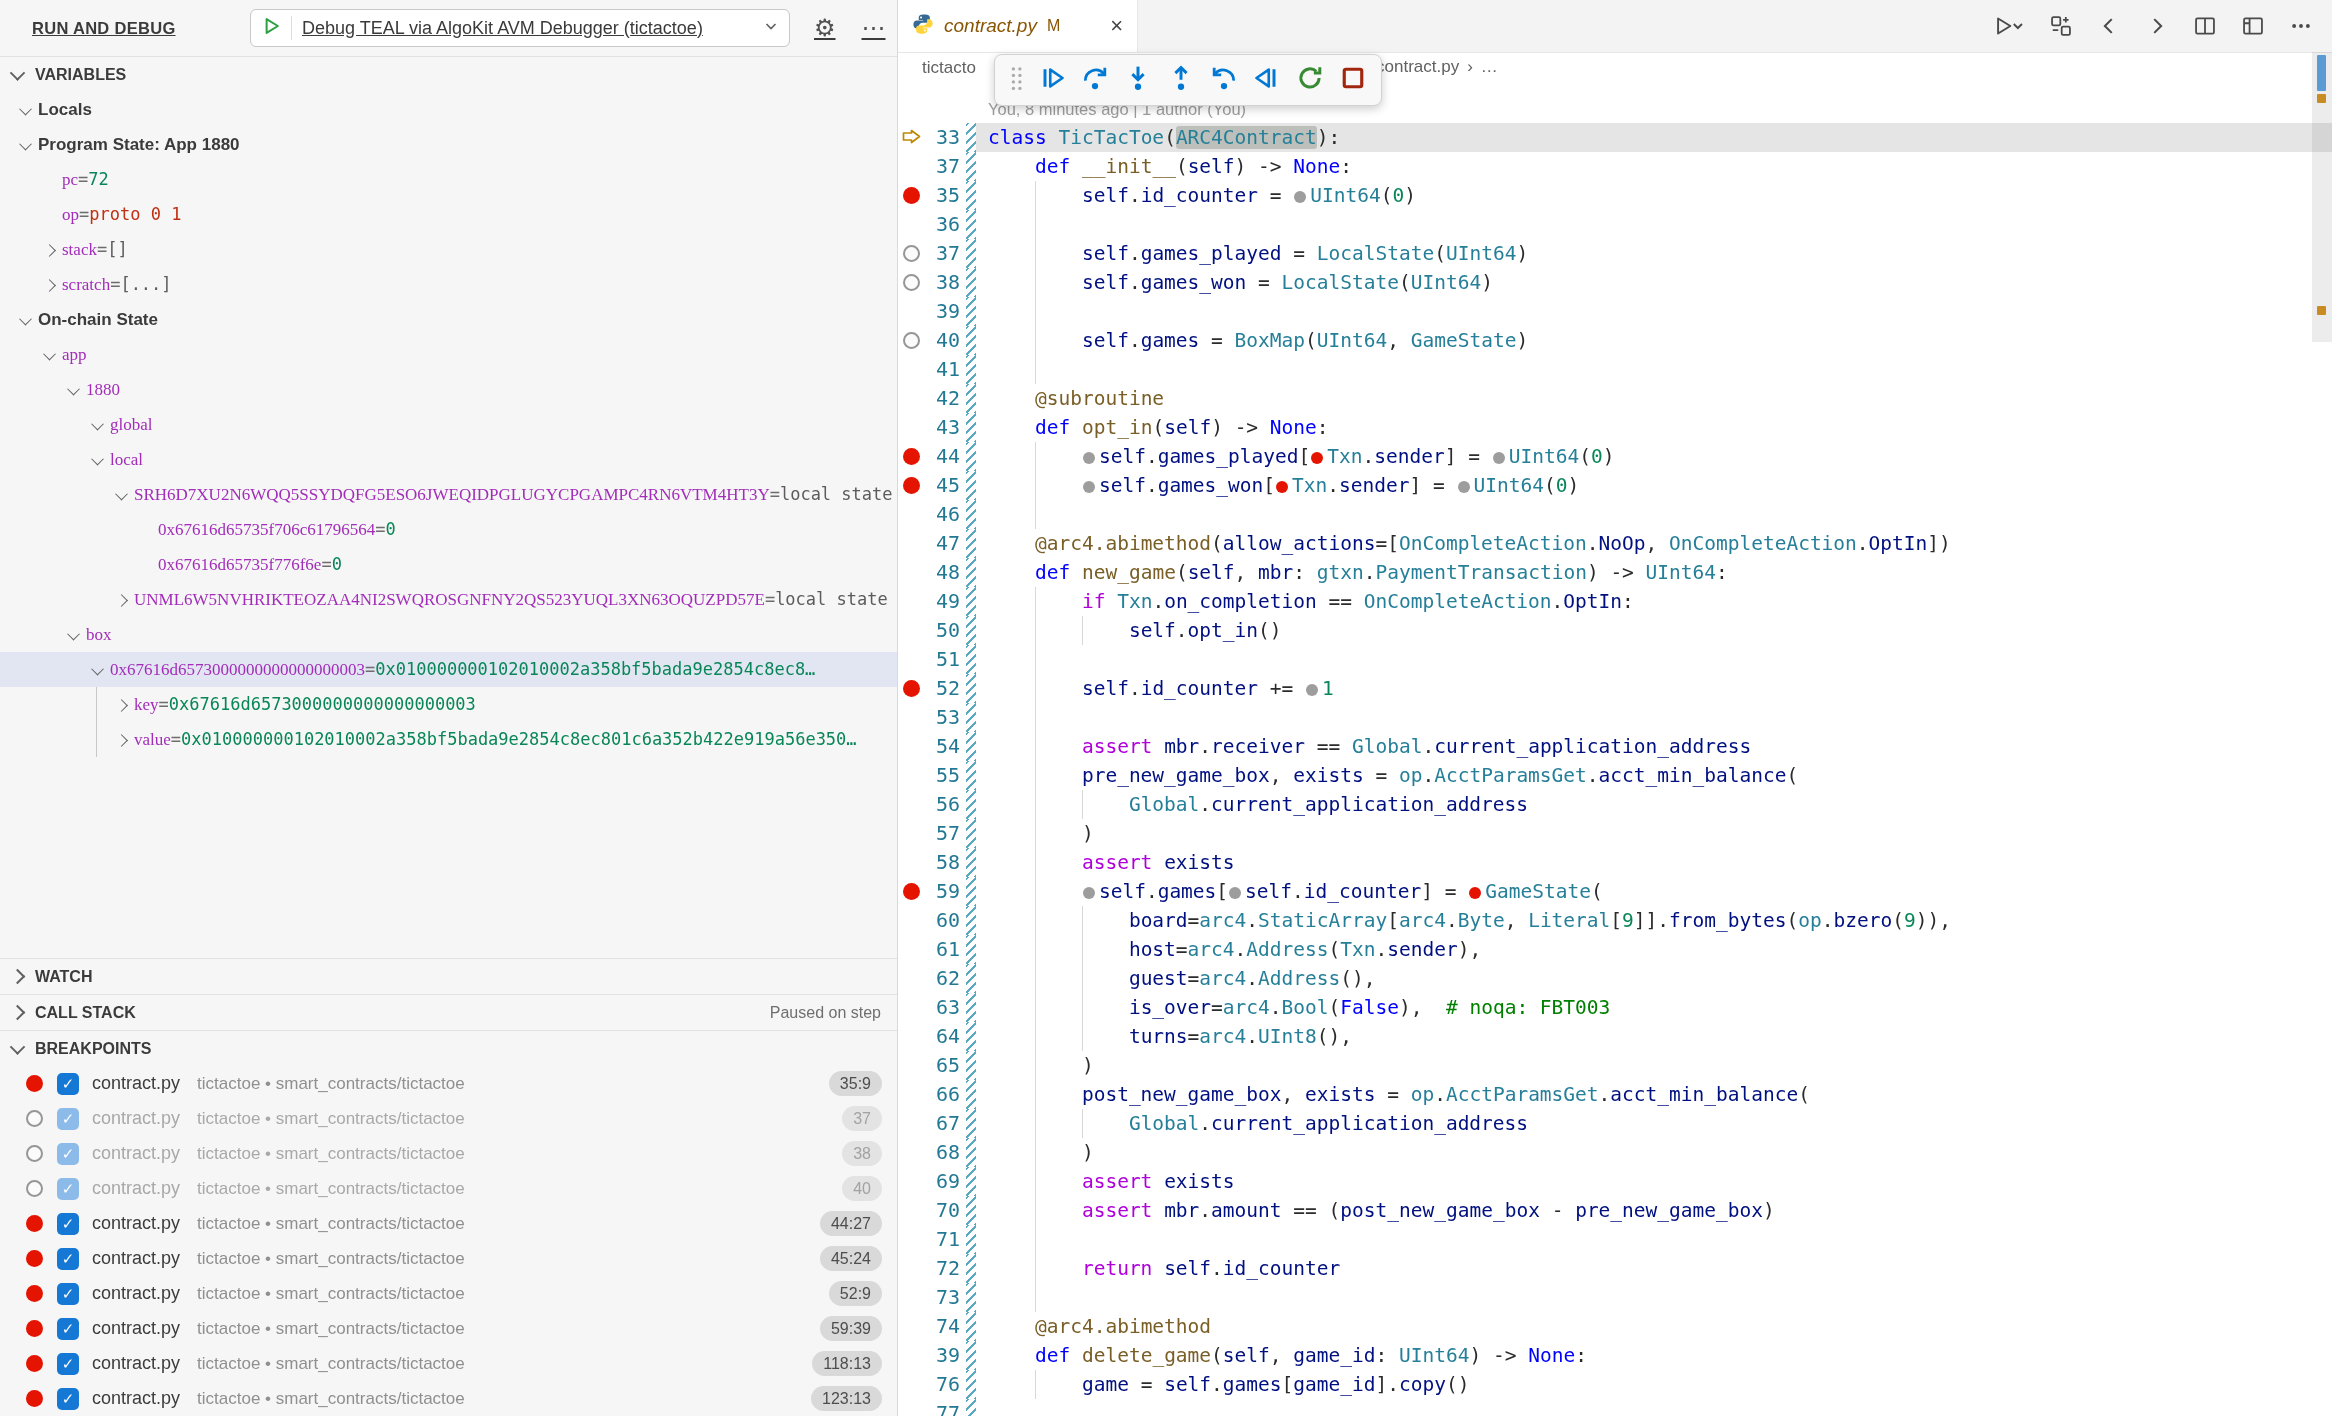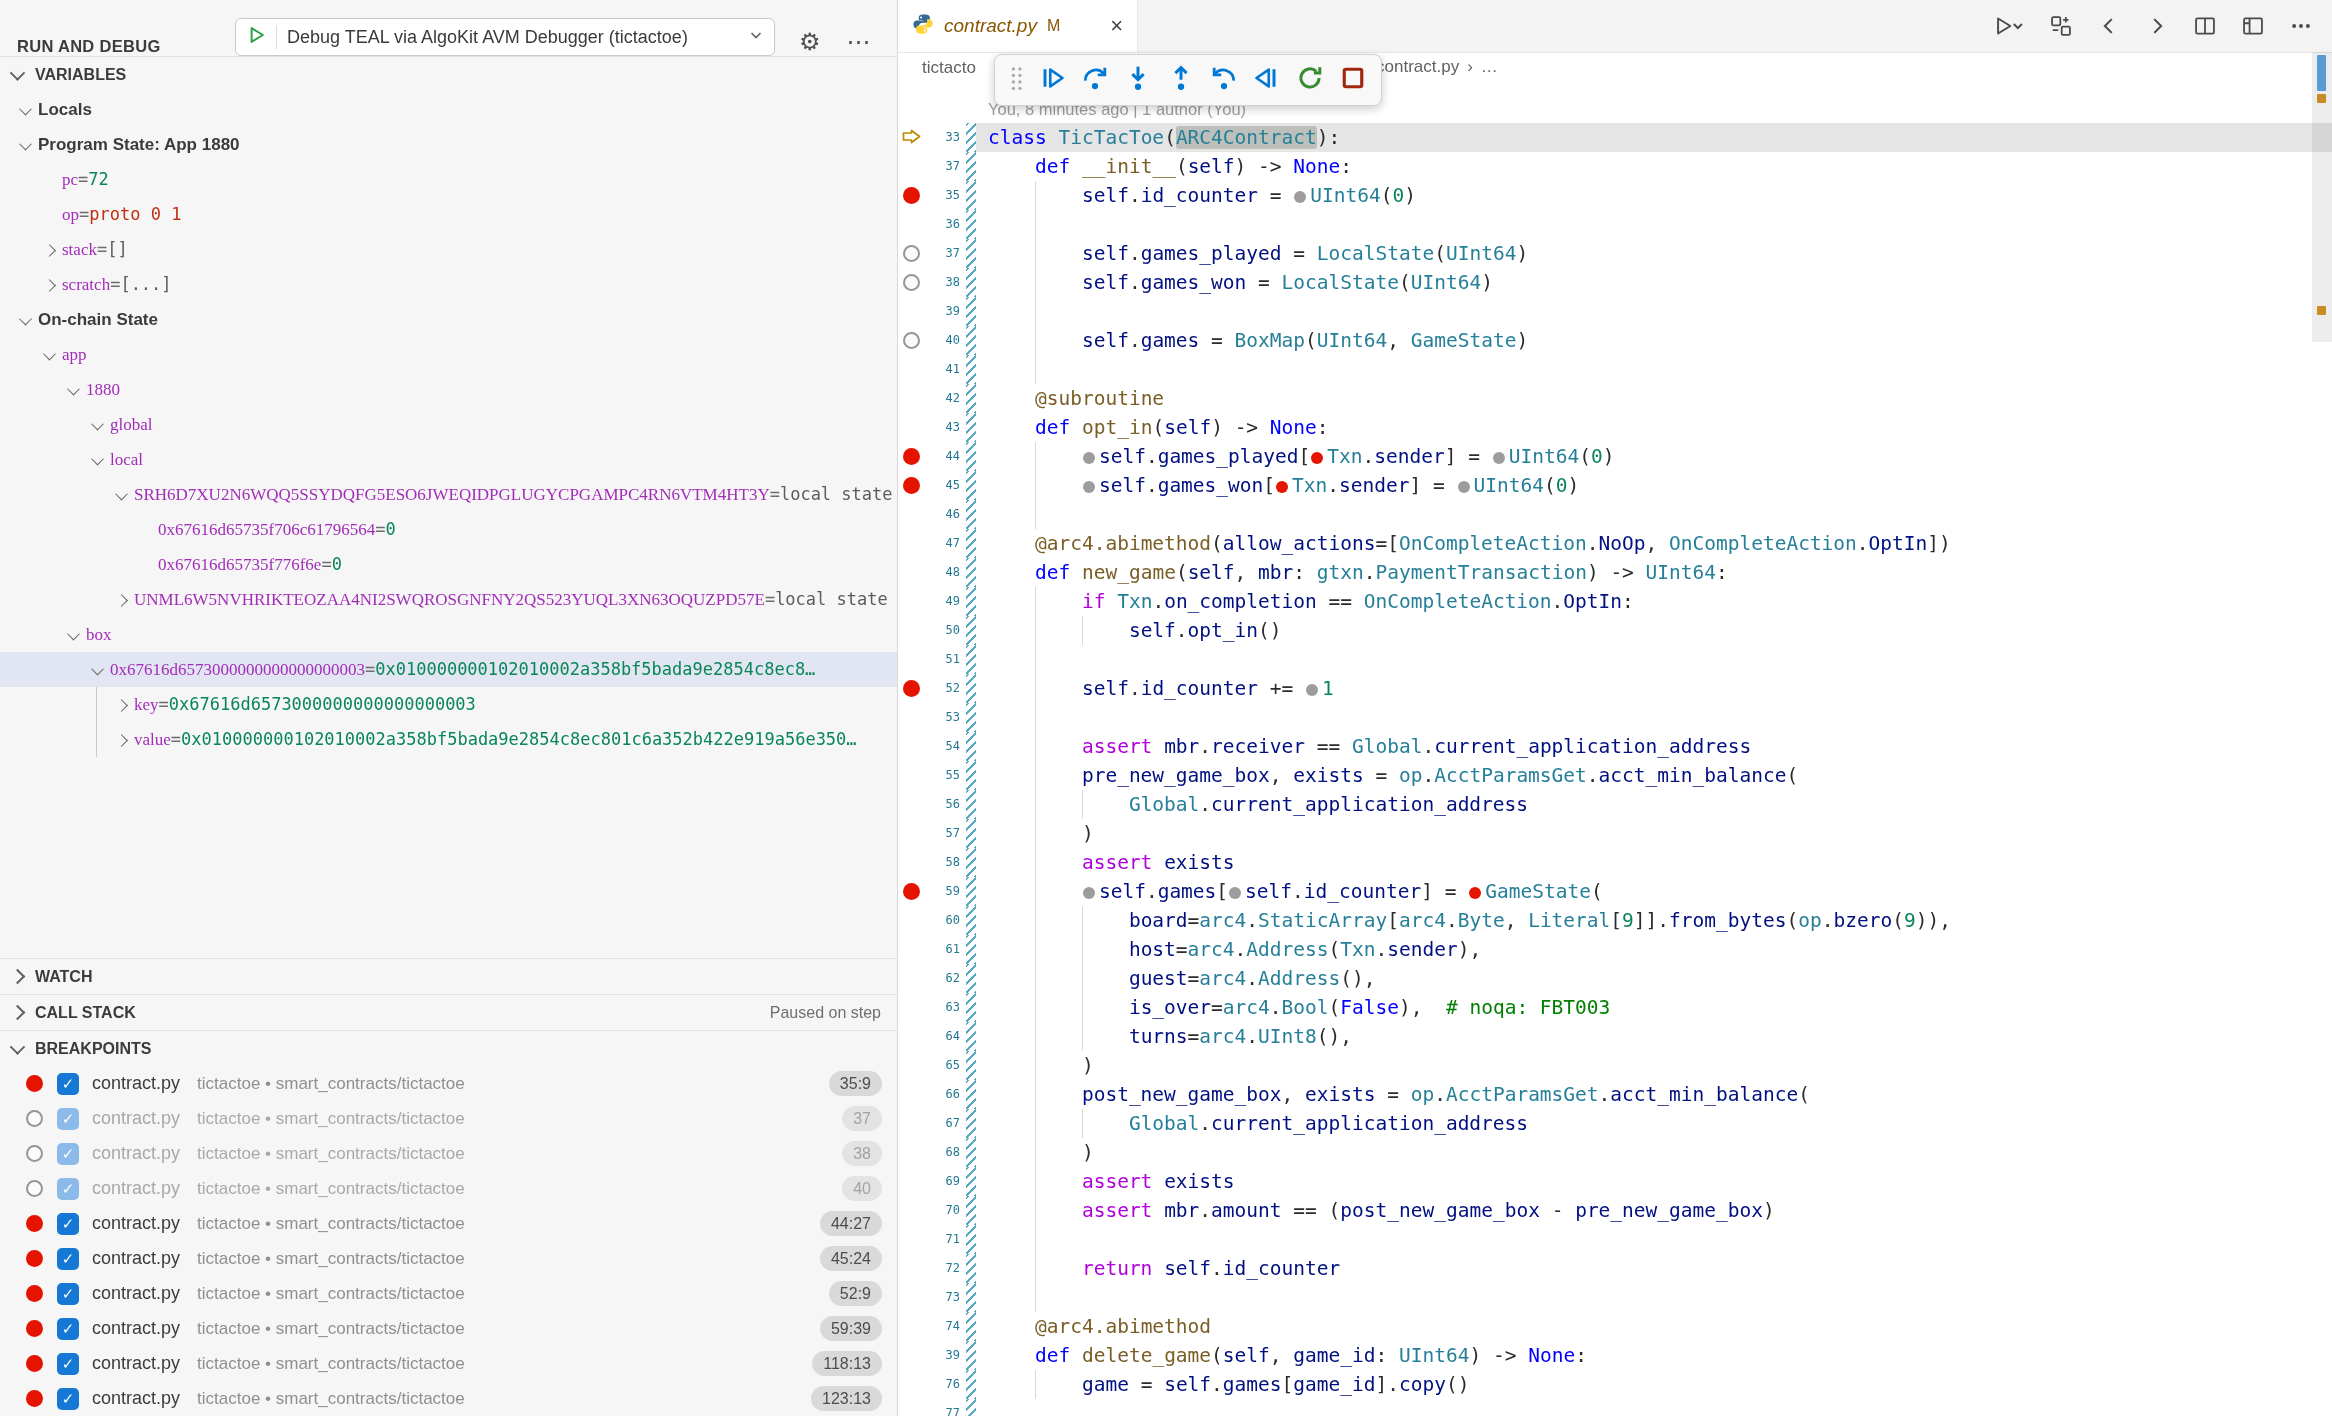--- a/index.html
+++ b/index.html
@@ -2,21 +2,21 @@
 <html><head>
 <meta charset="utf-8">
 <style>
   html,body{margin:0;padding:0;}
   .app{position:relative;width:2332px;height:1416px;overflow:hidden;background:#fff;
        font-family:"Liberation Sans",sans-serif;color:#3b3b3b;-webkit-font-smoothing:antialiased;}
 
   
   .sidebar{position:absolute;left:0;top:0;width:897px;height:100%;background:#f6f6f6;
            border-right:1px solid #d9d9d9;overflow:hidden;}
-  .sb-top{height:56px;display:flex;align-items:flex-end;padding-left:17px;}
+  .sb-top{height:56px;display:flex;align-items:center;padding-left:32px;text-decoration:underline;}
   .sb-title{width:218px;font-weight:bold;font-size:16.5px;letter-spacing:.3px;color:#3b3b3b;}
   .cfg{width:540px;height:38px;background:#fff;border:1px solid #c8c8c8;border-radius:6px;
        display:flex;align-items:center;padding:0 10px;box-sizing:border-box;}
   .cfg-sep{width:1px;height:24px;background:#dcdcdc;margin:0 10px;}
   .cfg-label{flex:1;font-size:18px;color:#3a3a3a;white-space:nowrap;overflow:hidden;}
   .sb-gear{margin-left:24px;font-size:24px;color:#515151;}
   .sb-more{margin-left:26px;font-size:24px;color:#515151;}
 
   .cv{display:inline-block;width:9px;height:9px;border-right:2px solid #606060;border-bottom:2px solid #606060;}
   .cv.d{transform:rotate(45deg) translate(-1px,-1px);}
@@ -76,21 +76,21 @@
 
   .dbg-toolbar{position:absolute;left:96px;top:54px;height:50px;width:374px;background:#f8f8f8;
                border:1px solid #d2d2d2;border-radius:8px;box-shadow:0 3px 10px rgba(0,0,0,.2);
                display:flex;align-items:center;justify-content:space-around;padding:0 6px;z-index:6;}
 
   .codewrap{position:absolute;left:0;right:0;top:83px;bottom:0;overflow:hidden;}
   .cl{display:flex;height:29px;line-height:29px;font-family:"DejaVu Sans Mono",monospace;font-size:19.5px;}
   .cl.blame{height:40px;align-items:flex-end;}
   .blame-text{font-family:"Liberation Sans",sans-serif;font-size:16.5px;color:#9d9d9d;line-height:26px;}
   .m{width:26px;flex:none;display:flex;align-items:center;justify-content:center;}
-  .ln{width:36px;flex:none;text-align:right;color:#237893;font-size:12px;}
+  .ln{width:36px;flex:none;text-align:right;color:#237893;font-size:20px;}
   .chg{width:10px;flex:none;margin-left:6px;
        background:repeating-linear-gradient(315deg,rgba(34,140,172,.75) 0 2px,transparent 2px 6.2px);}
   .ct{flex:1;position:relative;padding-left:12px;white-space:pre;color:#1b1b1b;}
   .cur .ct{background:#e5e5e5;}
   .guide{position:absolute;top:0;bottom:0;width:1px;background:#d8d8d8;}
   .idot{display:inline-block;width:12px;height:12px;border-radius:50%;background:#9d9d9d;
         margin:0 4px 0 1px;vertical-align:-1px;}
   .idot.r{background:#e51400;}
   .tk-k{color:#0000ff;} .tk-c{color:#af00db;} .tk-t{color:#267f99;} .tk-f{color:#795e26;}
   .tk-v{color:#001080;} .tk-n{color:#098658;} .tk-b{color:#0000ff;} .tk-cm{color:#008000;text-align:center;}

